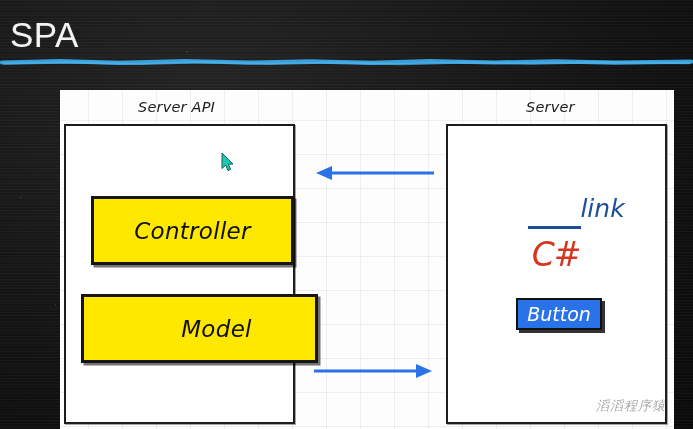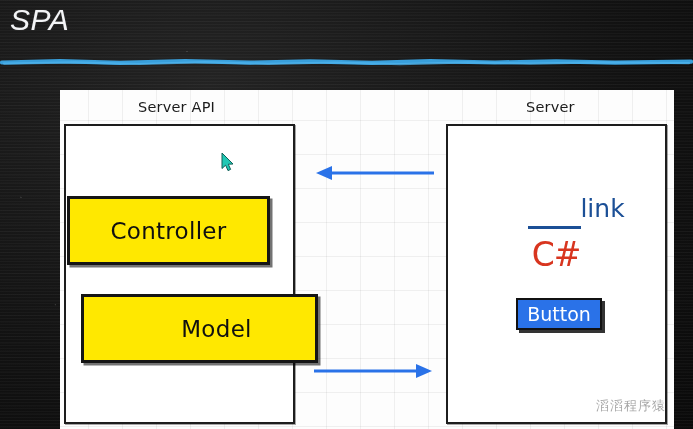--- a/index.html
+++ b/index.html
@@ -52,28 +52,27 @@
       radial-gradient(circle at 92% 23%, rgba(255,255,255,.20) 0 .7px, transparent 1px),
       radial-gradient(circle at 97% 62%, rgba(255,255,255,.16) 0 .7px, transparent 1px),
       radial-gradient(circle at 3% 46%, rgba(255,255,255,.22) 0 .7px, transparent 1px),
       radial-gradient(circle at 35% 95%, rgba(255,255,255,.14) 0 .7px, transparent 1px);
   }
 
   
   #slide-title {
     position: absolute;
     left: 10px;
-    top: 3px;
+    top: 15px;
     color: #f3f4f6;
-    font-size: 30px;
+    font-size: 35px;
     font-weight: 400;
     letter-spacing: .5px;
     font-family: "Liberation Sans", sans-serif;
     text-shadow: 0 0 2px rgba(255,255,255,.12);
-    font-style: italic;
   }
 
   
   #title-rule {
     position: absolute;
     left: 0;
     top: 53px;
     width: 693px;
     height: 16px;
     pointer-events: none;
@@ -86,20 +85,21 @@
     top: 90px;
     width: 614px;
     height: 339px;
     background-color: #fdfdfd;
     background-image:
       linear-gradient(to right, rgba(0,0,0,.055) 1px, transparent 1px),
       linear-gradient(to bottom, rgba(0,0,0,.055) 1px, transparent 1px);
     background-size: 34px 34px;
     background-position: -6px -4px;
     overflow: hidden;
+    font-style: italic;
   }
 
   .panel-label {
     position: absolute;
     color: #1b1b1b;
     font-size: 14.5px;
     font-family: "DejaVu Sans", sans-serif;
     letter-spacing: .2px;
     white-space: nowrap;
   }
@@ -121,21 +121,21 @@
     border: 3px solid #151515;
     box-shadow: 2.5px 2.5px 0 rgba(0,0,0,.55);
     display: flex;
     align-items: center;
     justify-content: center;
     color: #101010;
     font-size: 23px;
     font-family: "DejaVu Sans", sans-serif;
     letter-spacing: .3px;
   }
-  #box-controller { left: 7px; top: 106px; width: 197px; height: 63px; }
+  #box-controller { left: 31px; top: 106px; width: 197px; height: 63px; }
   #box-model      { left: 21px; top: 204px; width: 197px; height: 63px; padding-left: 34px; }
 
   
   #browser-link {
     position: absolute;
     left: 471px;
     top: 106px;
     width: 47px;
     text-align: center;
     color: #1b4f96;

